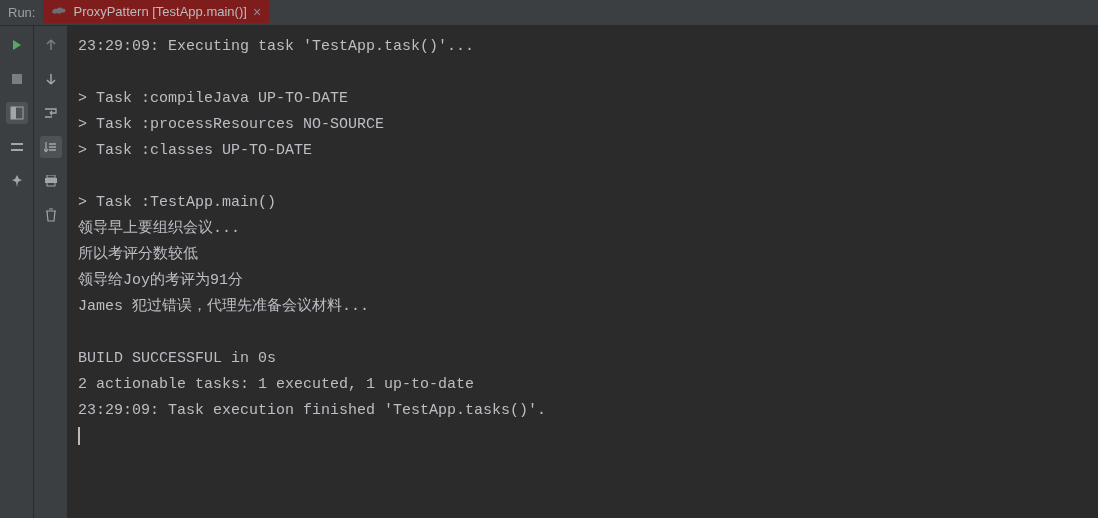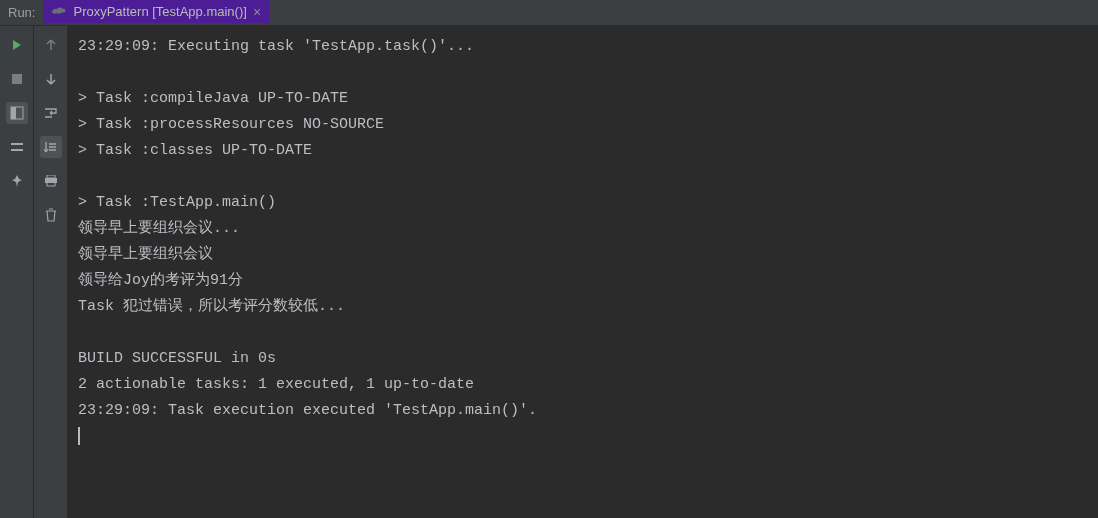--- a/index.html
+++ b/index.html
@@ -23,21 +23,21 @@
   }
   .run-label {
     padding: 0 8px;
     color: #9aa0a6;
   }
   .tab {
     display: flex;
     align-items: center;
     height: 100%;
     padding: 0 8px;
-    background: #4c1d95;
+    background: #7f1d1d;
     border-bottom: 2px solid #3c3f41;
     gap: 6px;
     color: #bbbbbb;
   }
   .tab .elephant { color: #6a6f73; font-size: 13px; }
   .tab .close { color: #8a8f93; font-size: 14px; line-height: 1; }
   .body {
     flex: 1;
     display: flex;
     background: #2b2b2b;
@@ -179,21 +179,21 @@
   </div>
 
   <div class="console"><span>23:29:09: Executing task 'TestApp.task()'...</span>
 <span></span>
 <span>&gt; Task :compileJava UP-TO-DATE</span>
 <span>&gt; Task :processResources NO-SOURCE</span>
 <span>&gt; Task :classes UP-TO-DATE</span>
 <span></span>
 <span>&gt; Task :TestApp.main()</span>
 <span>领导早上要组织会议...</span>
-<span>领导早上要组织会议</span>
+<span>所以考评分数较低</span>
 <span>领导给Joy的考评为91分</span>
-<span>Task 犯过错误，所以考评分数较低...</span>
+<span>James 犯过错误，代理先准备会议材料...</span>
 <span></span>
 <span>BUILD SUCCESSFUL in 0s</span>
 <span>2 actionable tasks: 1 executed, 1 up-to-date</span>
-<span>23:29:09: Task execution executed 'TestApp.main()'.</span>
+<span>23:29:09: Task execution finished 'TestApp.tasks()'.</span>
 <span class="caret"></span></div>
 </div>
 
 </body></html>

